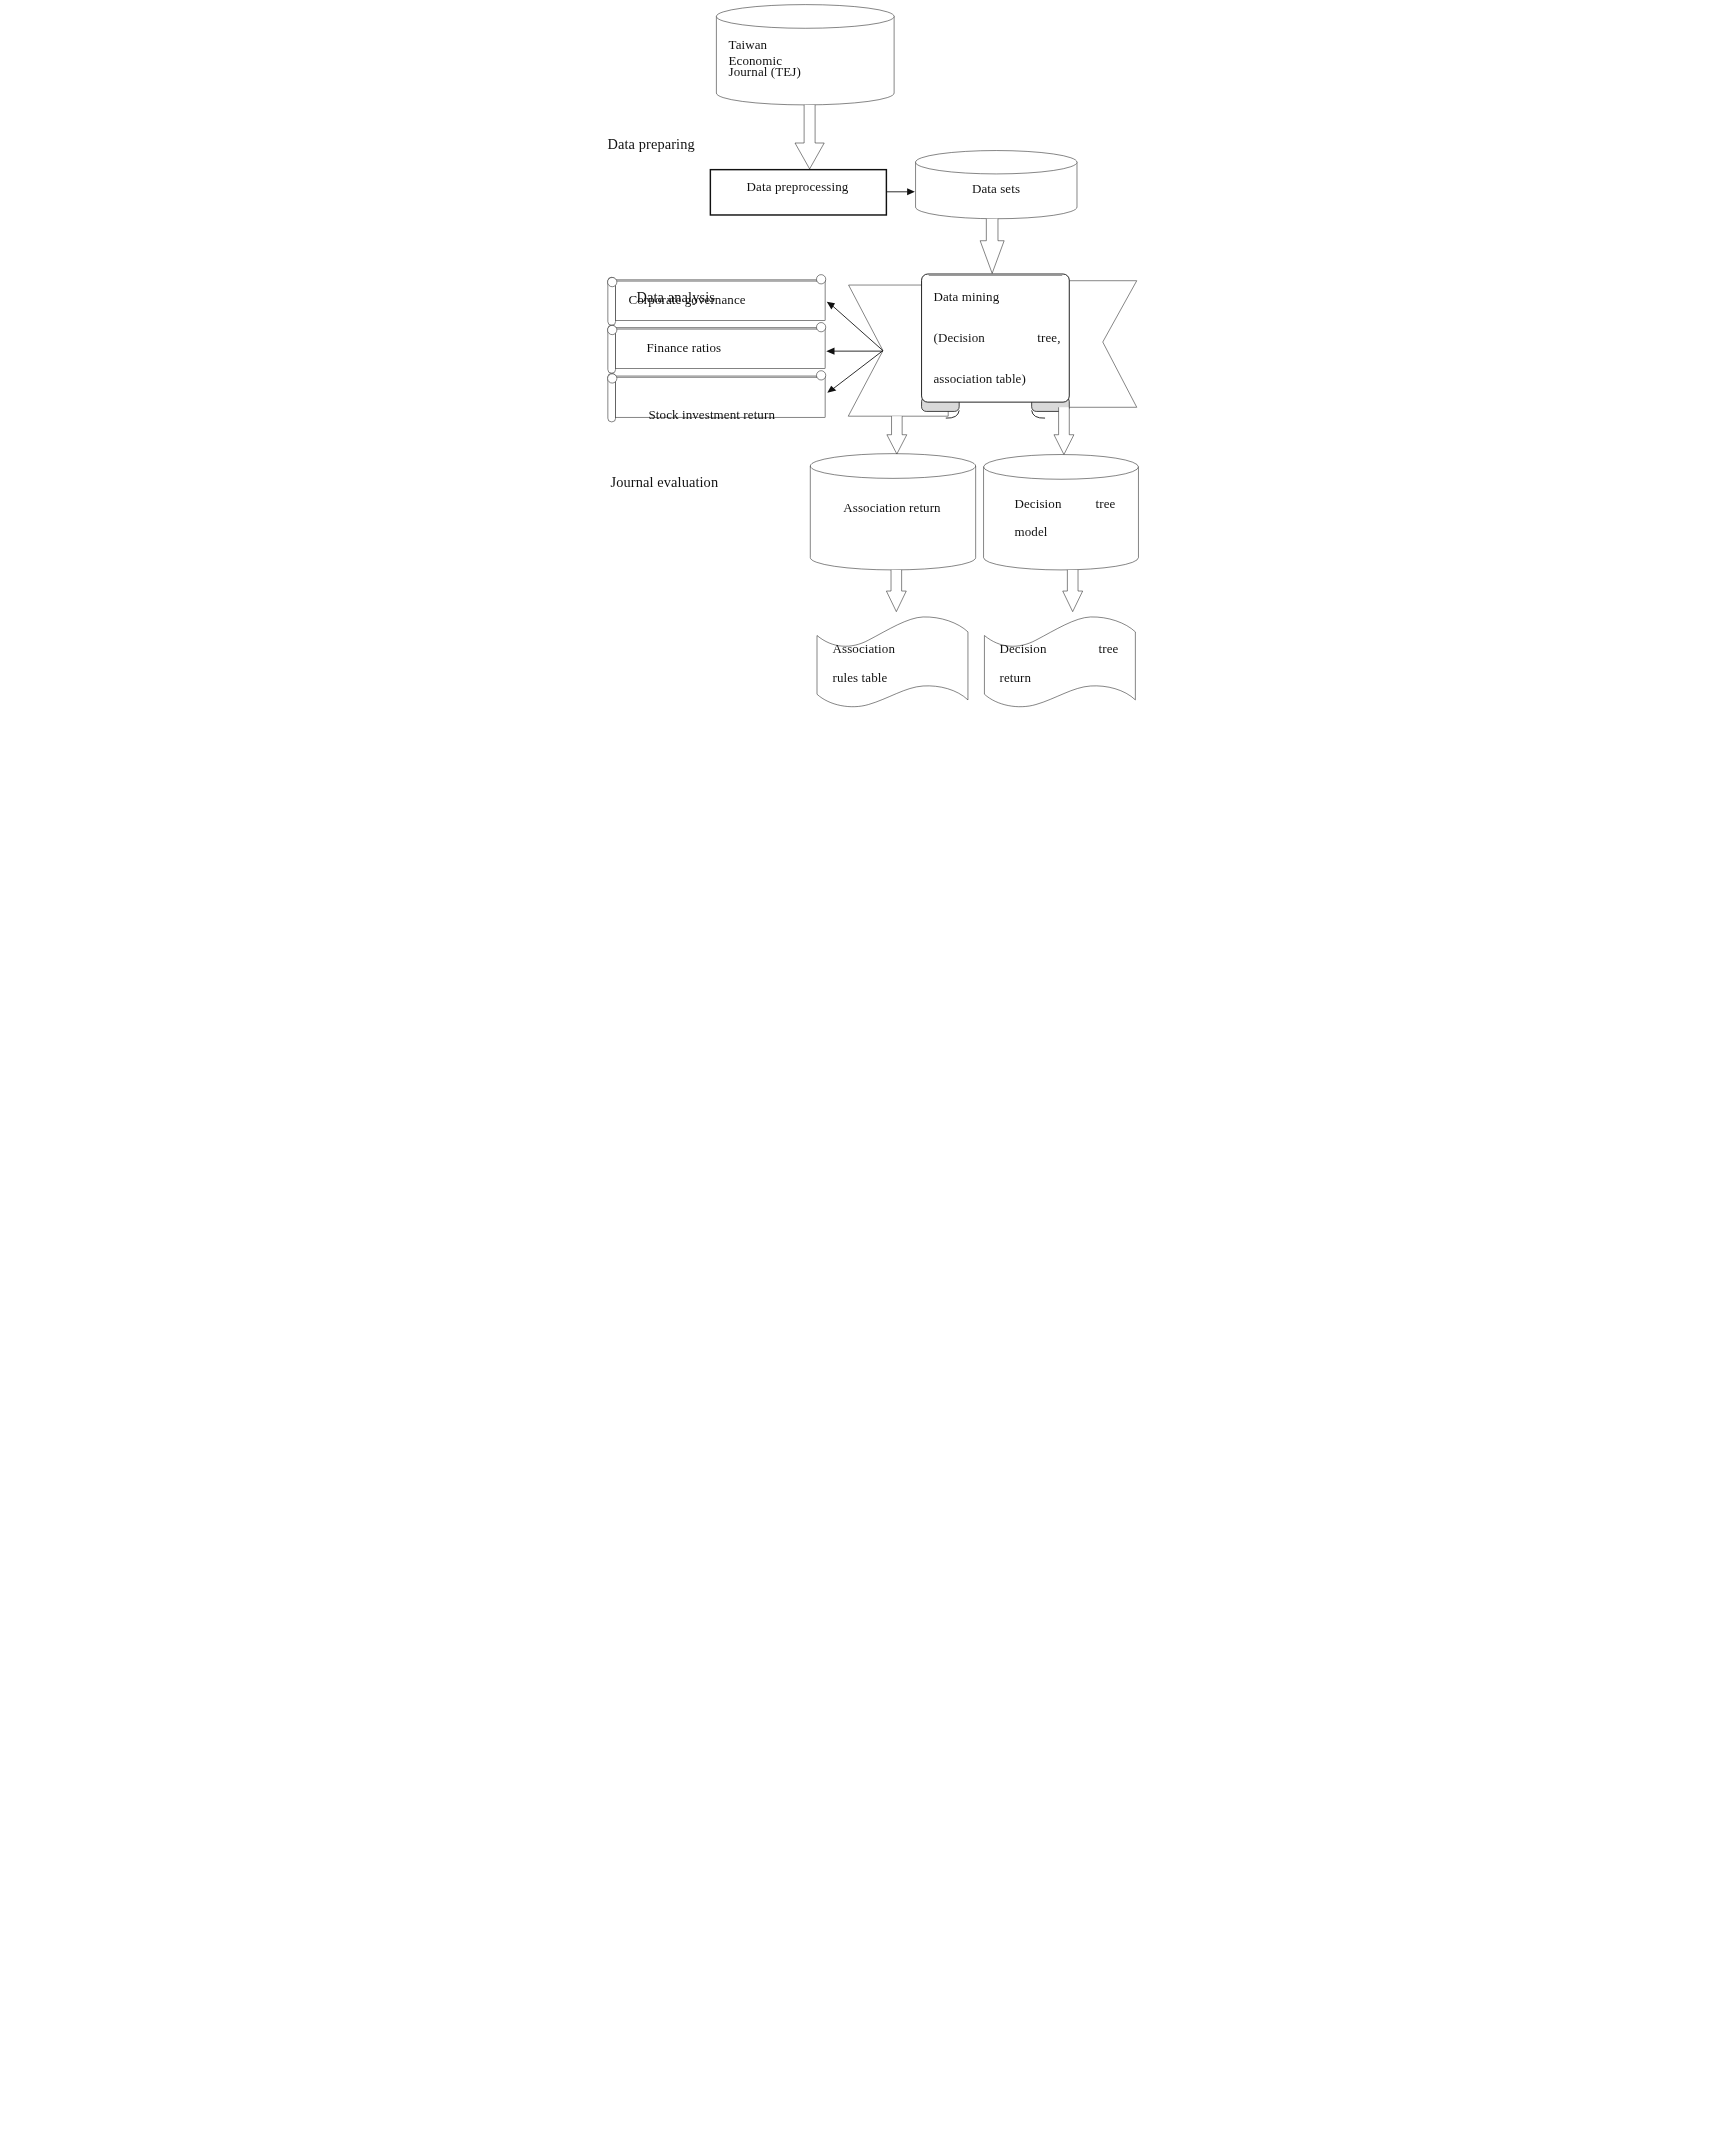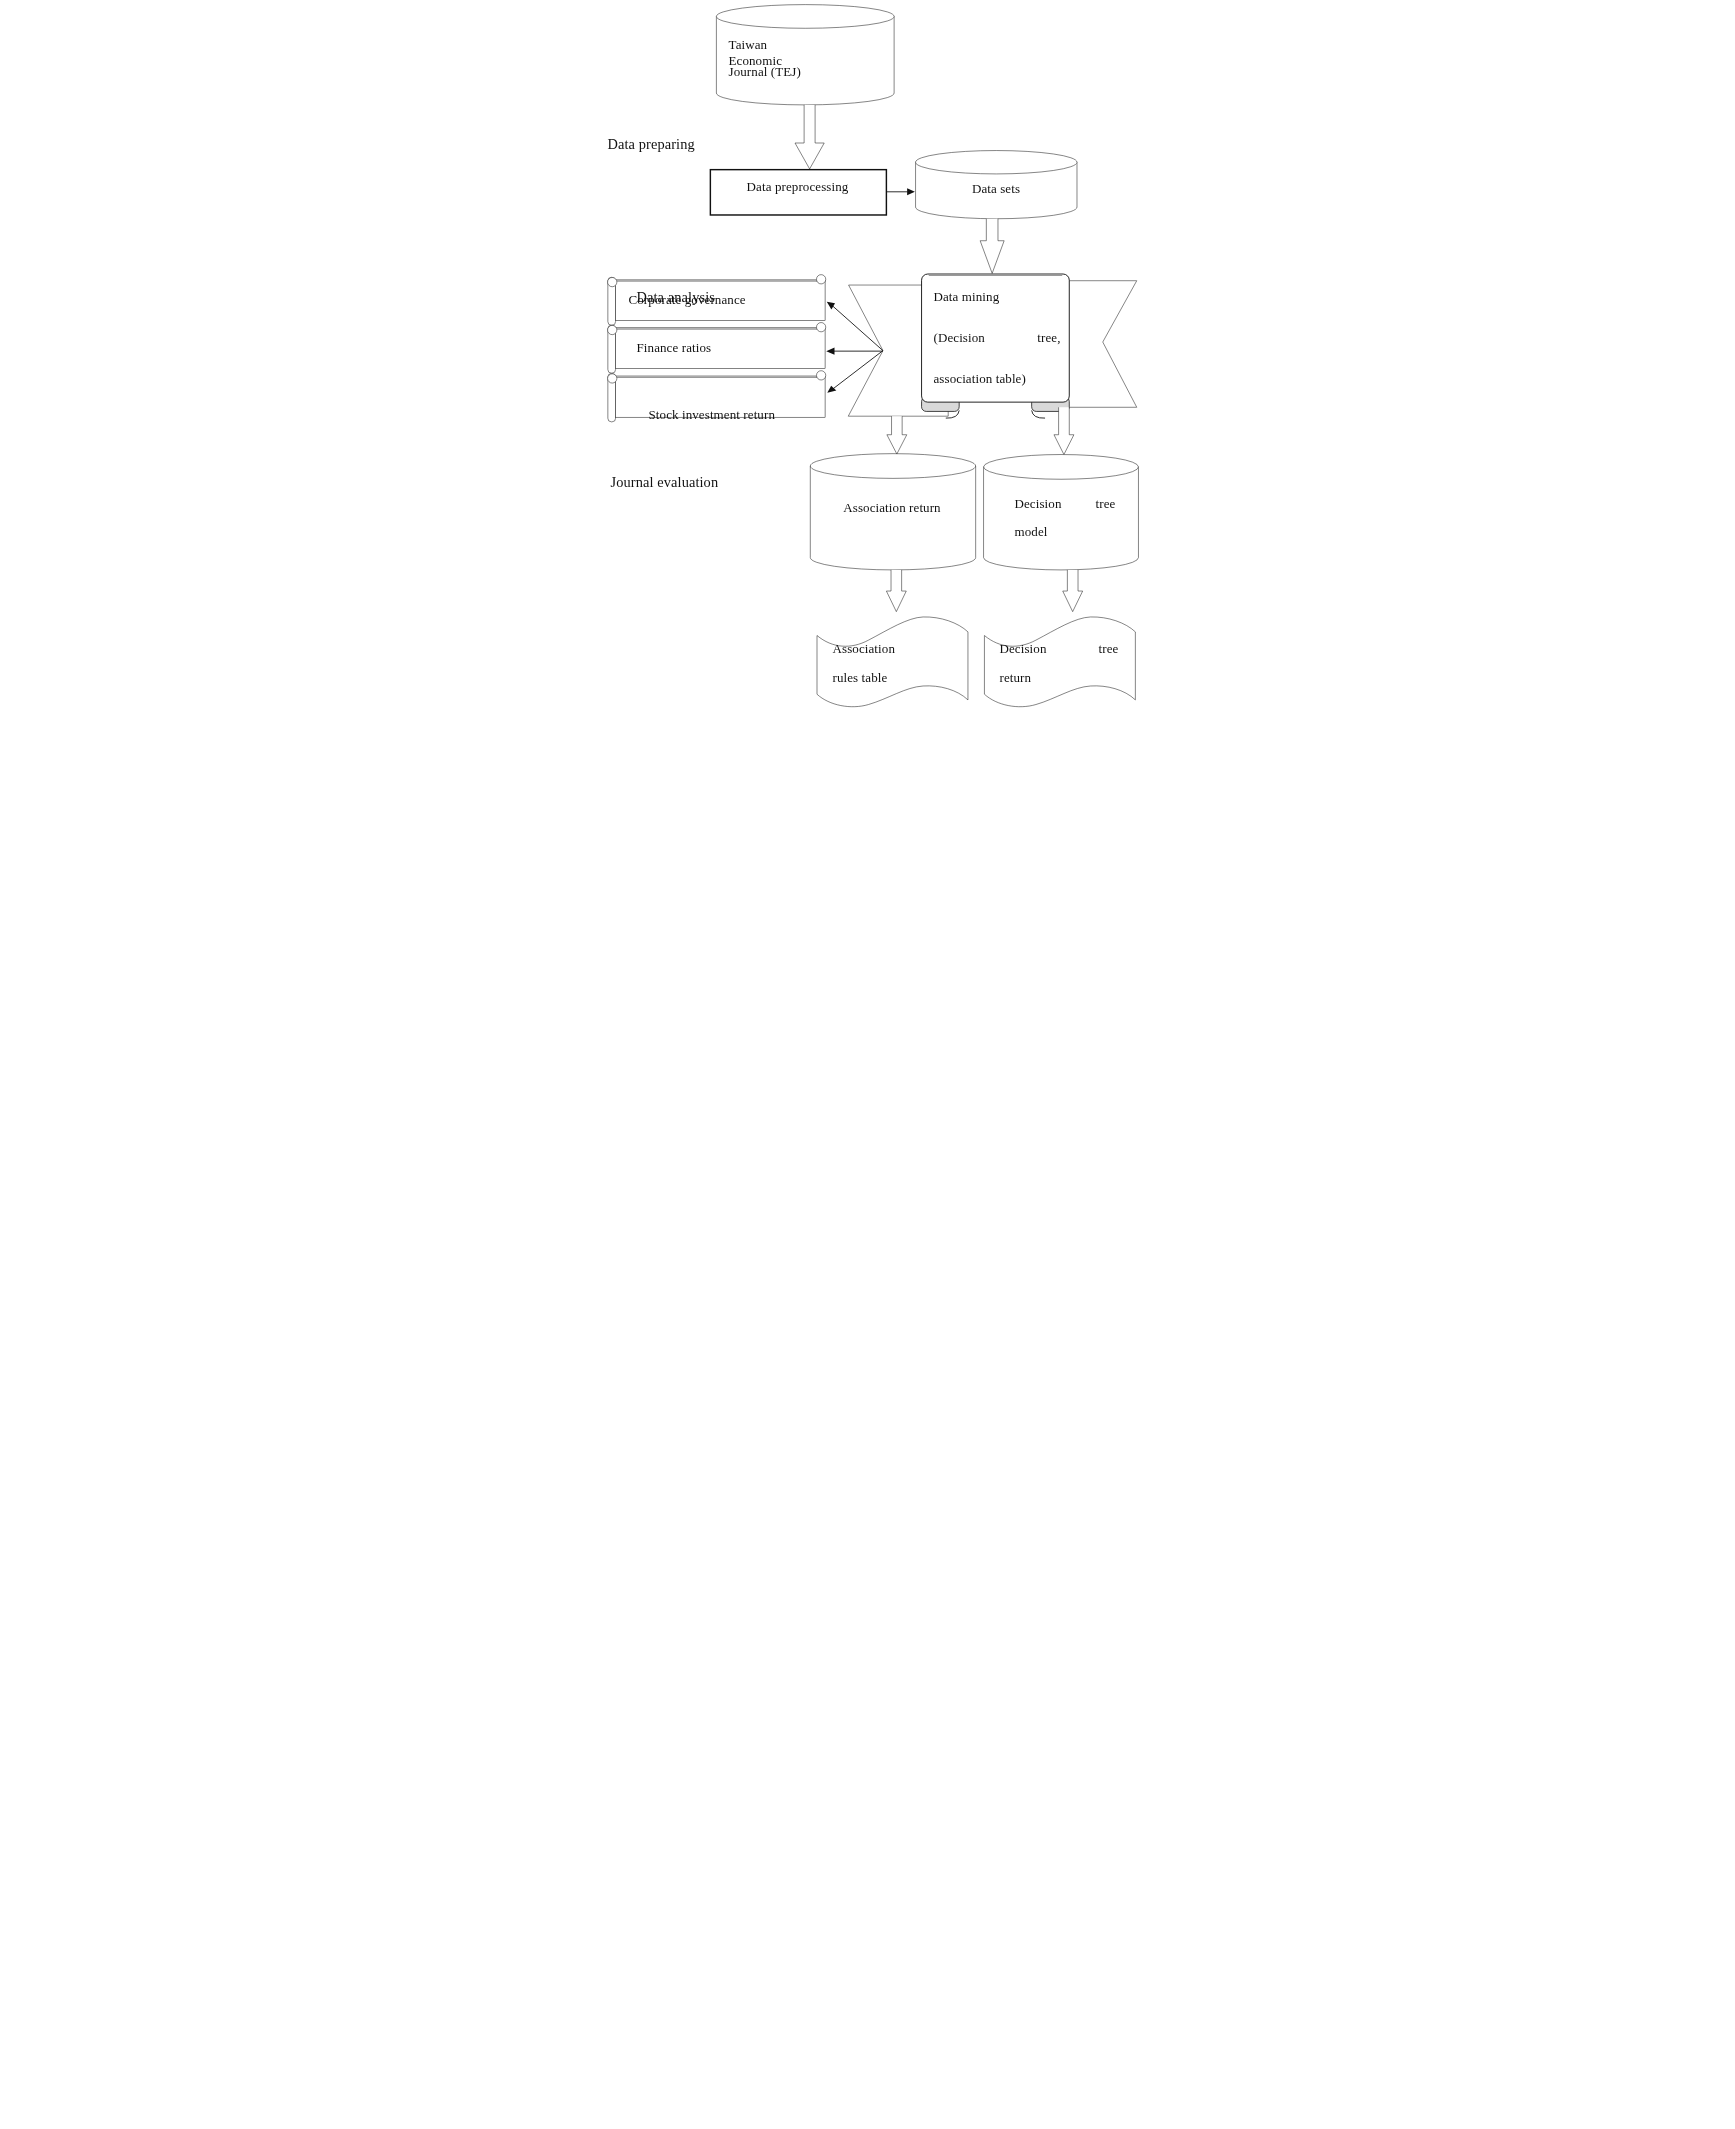--- a/index.html
+++ b/index.html
@@ -133,21 +133,21 @@
   <div class="label ctr" style="left:337px;top:181px;width:161px;">Data sets</div>
 
   <div class="label" style="left:355px;top:289px;">Data mining</div>
   <div class="label spread" style="left:355px;top:330px;width:127px;">
     <span>(Decision</span>
     <span>tree,</span>
   </div>
   <div class="label" style="left:355px;top:371px;">association table)</div>
 
   <div class="label" style="left:50px;top:292px;">Corporate governance</div>
-  <div class="label" style="left:58px;top:340px;">Finance ratios</div>
+  <div class="label" style="left:68px;top:340px;">Finance ratios</div>
   <div class="label" style="left:50px;top:407px;margin-left:20px;">Stock investment return</div>
 
   <div class="label ctr" style="left:231px;top:500px;width:165px;">Association return</div>
   <div class="label spread" style="left:436px;top:496px;width:101px;">
     <span>Decision</span>
     <span>tree</span>
   </div>
   <div class="label" style="left:436px;top:524px;">model</div>
 
   <div class="label" style="left:254px;top:641px;">Association</div>

